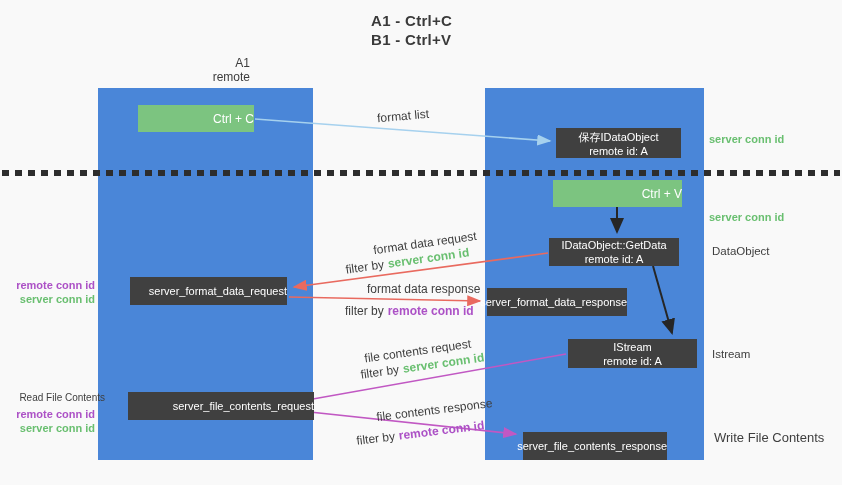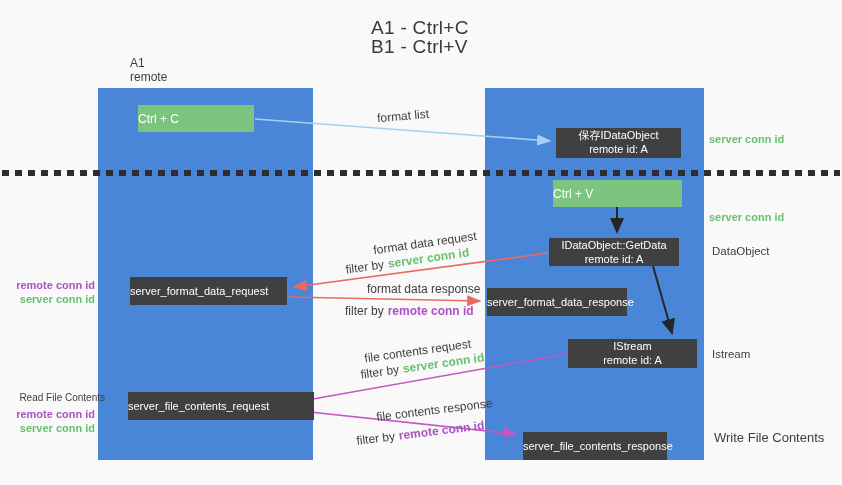--- a/index.html
+++ b/index.html
@@ -1,32 +1,32 @@
 <!DOCTYPE html>
 <html><head>
 <meta charset="utf-8">
 <style>
   html,body{margin:0;padding:0;}
   body{background:#e9e9e9;font-family:"Liberation Sans","DejaVu Sans",sans-serif;}
   .canvas{position:relative;width:842px;height:485px;background:#f9f9f9;overflow:hidden;}
 
-  .title{position:absolute;left:371px;top:18px;font-size:19px;line-height:19px;color:#3a3a3a;letter-spacing:.3px;}
+  .title{position:absolute;left:371px;top:11px;font-size:15px;line-height:19px;color:#3a3a3a;letter-spacing:.3px;font-weight:bold;}
 
-  .col-header{position:absolute;top:56px;width:120px;text-align:left;font-size:12px;line-height:14px;color:#3c3c3c;}
+  .col-header{position:absolute;top:56px;width:120px;text-align:right;font-size:12px;line-height:14px;color:#3c3c3c;}
 
   .column{position:absolute;top:88px;height:372px;background:#4a86d8;}
   .col-left{left:98px;width:215px;}
   .col-right{left:485px;width:219px;}
 
   .dotted{position:absolute;left:2px;top:170px;width:838px;height:6px;
     background:repeating-linear-gradient(90deg,#2d2d2d 0 7px,transparent 7px 13px);}
 
   .arrows{position:absolute;left:0;top:0;z-index:2;pointer-events:none;}
 
-  .box{position:absolute;z-index:3;display:flex;align-items:center;justify-content:flex-start;
+  .box{position:absolute;z-index:3;display:flex;align-items:center;justify-content:flex-end;
        color:#ffffff;font-size:11px;text-align:center;white-space:nowrap;}
   .box.green{background:#7cc480;font-size:12px;}
   .box.orange{background:#404040;}
   .box.two-line{flex-direction:column;line-height:14px;}
 
   .lbl{position:absolute;z-index:4;font-size:12px;color:#3e3e3e;white-space:nowrap;}
   .rot8{transform:rotate(-8deg);}
   .rot7{transform:rotate(-7deg);}
   .rot5{transform:rotate(-5deg);}
   .hl-green{color:#69bf70;font-weight:bold;}

